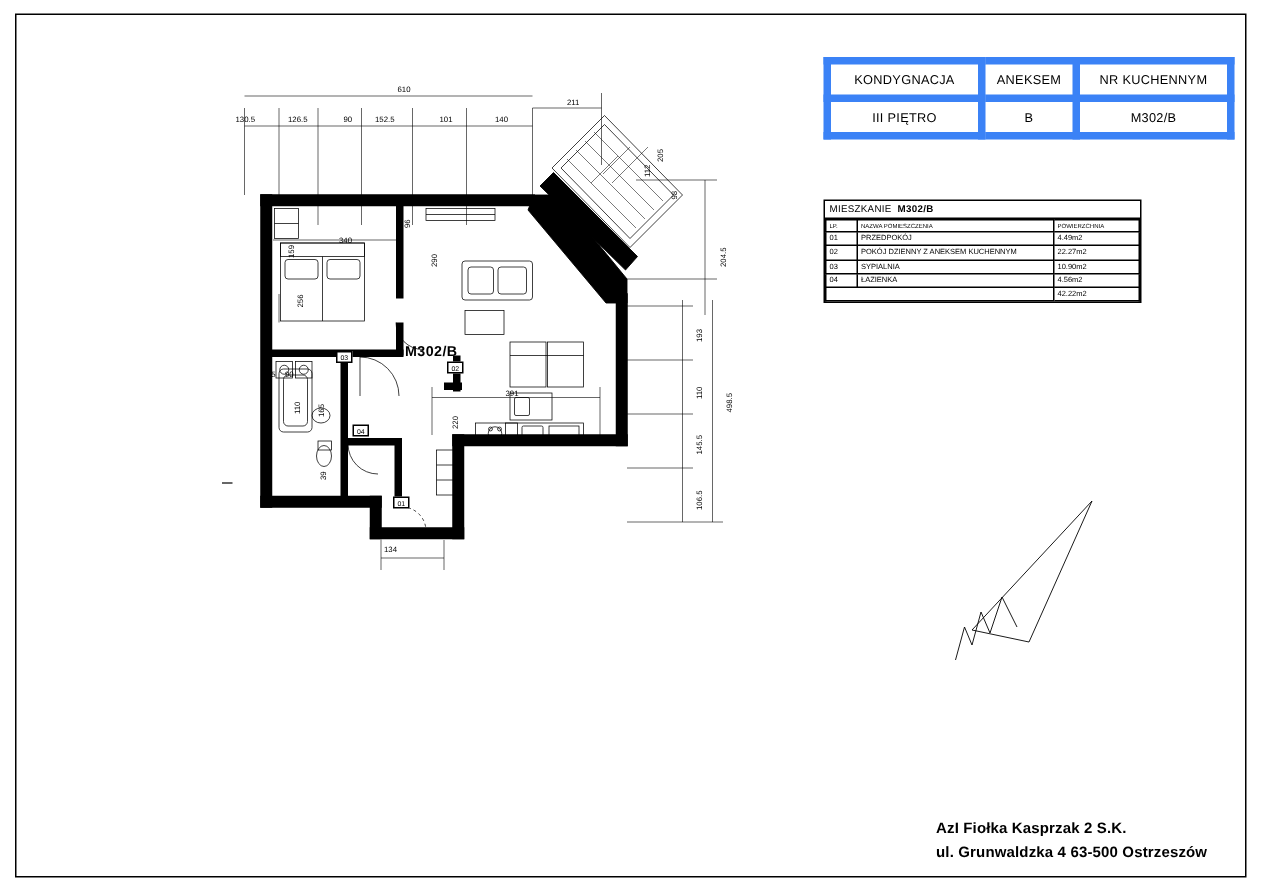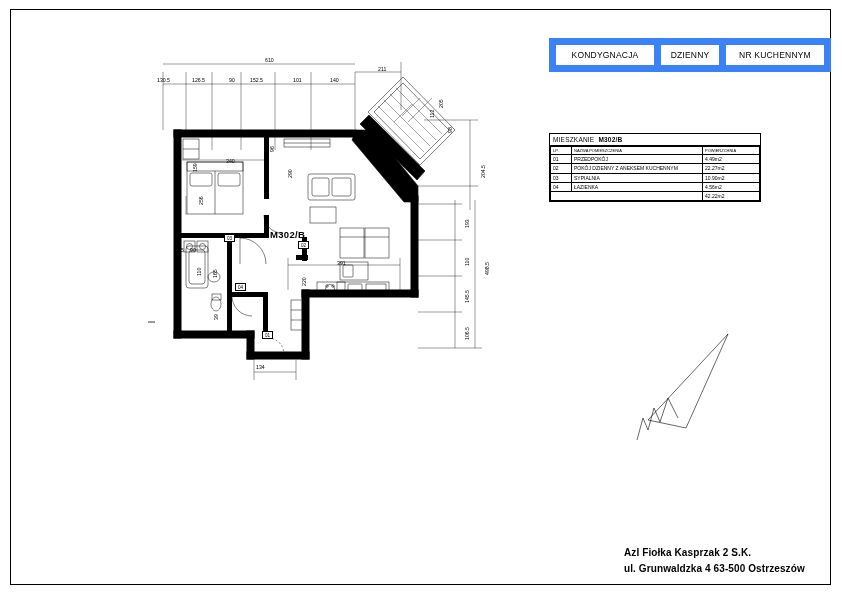--- a/index.html
+++ b/index.html
@@ -30,21 +30,21 @@
 
   
   .hdr-table {
     position: absolute;
     left: 549px;
     top: 38px;
     border-collapse: collapse;
     font-size: 8.5px;
   }
   .hdr-table td {
-    border: 7px solid #3b82f6;
+    border: 5px solid #3b82f6;
     padding: 5px 7px;
     text-align: center;
     white-space: nowrap;
     font-size: 8.5px;
     letter-spacing: .2px;
   }
   .hdr-table tr.head td { font-size: 8.5px; }
   .hdr-table td.c1 { width: 84px; }
   .hdr-table td.c2 { width: 44px; }
   .hdr-table td.c3 { width: 84px; }
@@ -135,22 +135,27 @@
 </head>
 <body>
 
 <div id="page">
   <div class="frame"></div>
 
   <table class="hdr-table">
     <tbody>
         <tr class="head">
       <td class="c1">KONDYGNACJA</td>
-      <td class="c2">DZIENNY</td>
+      <td class="c2">ANEKSEM</td>
       <td class="c3">NR KUCHENNYM</td>
+    </tr>
+    <tr>
+      <td class="c1">III PIĘTRO</td>
+      <td class="c2">B</td>
+      <td class="c3">M302/B</td>
     </tr>
   </tbody>
     </table>
 
   <div class="sched">
     <div class="title">
       <span>MIESZKANIE</span>
       &nbsp;<b>M302/B</b>
     </div>
     <table>

